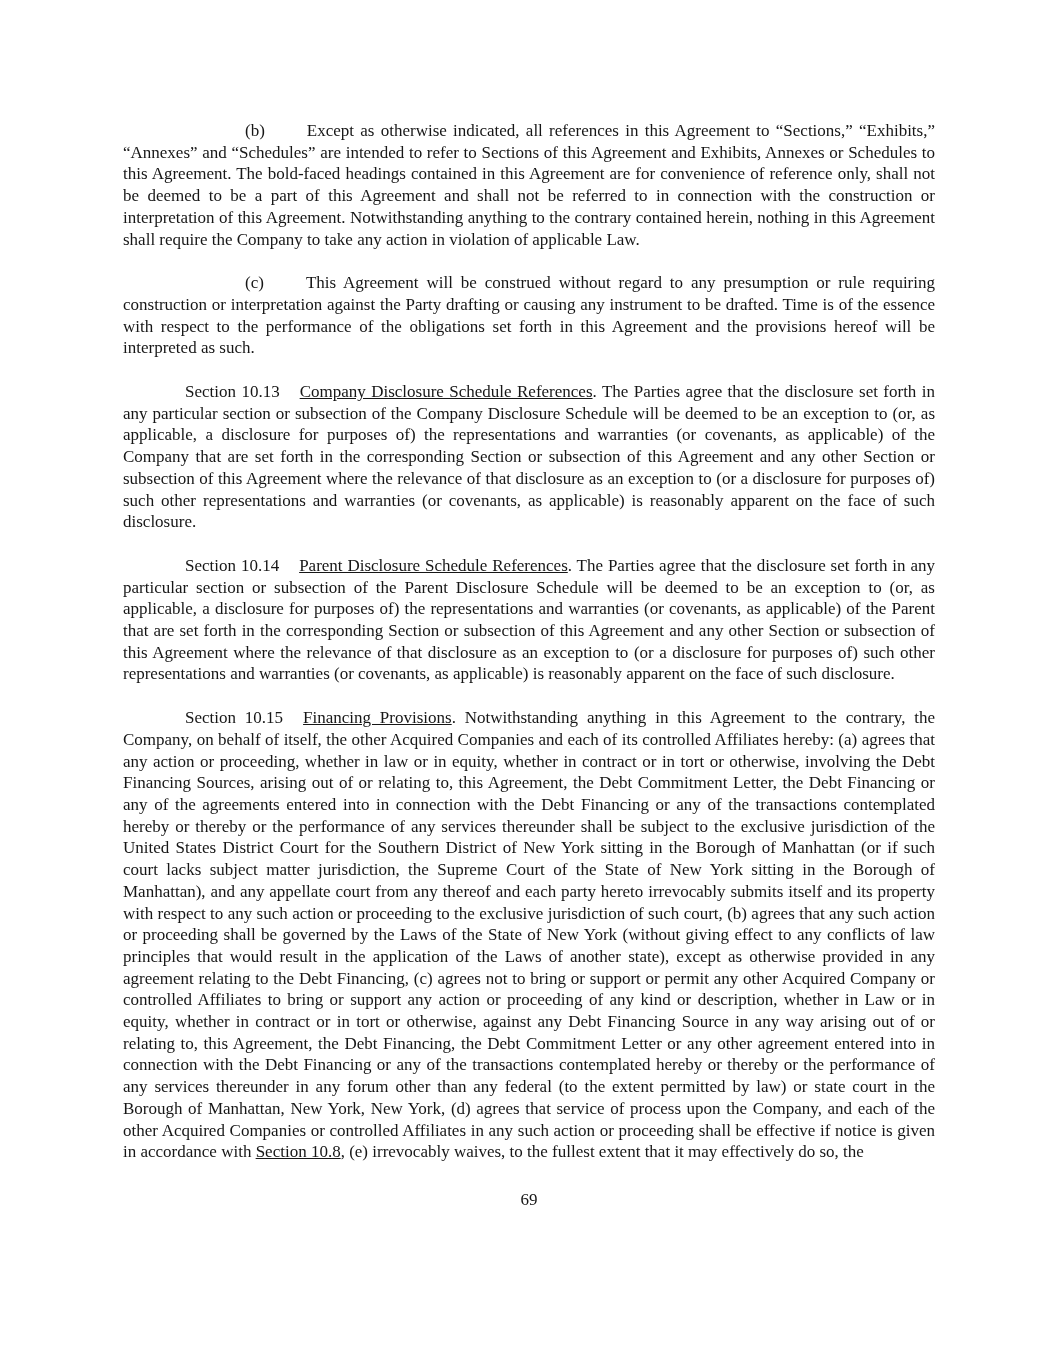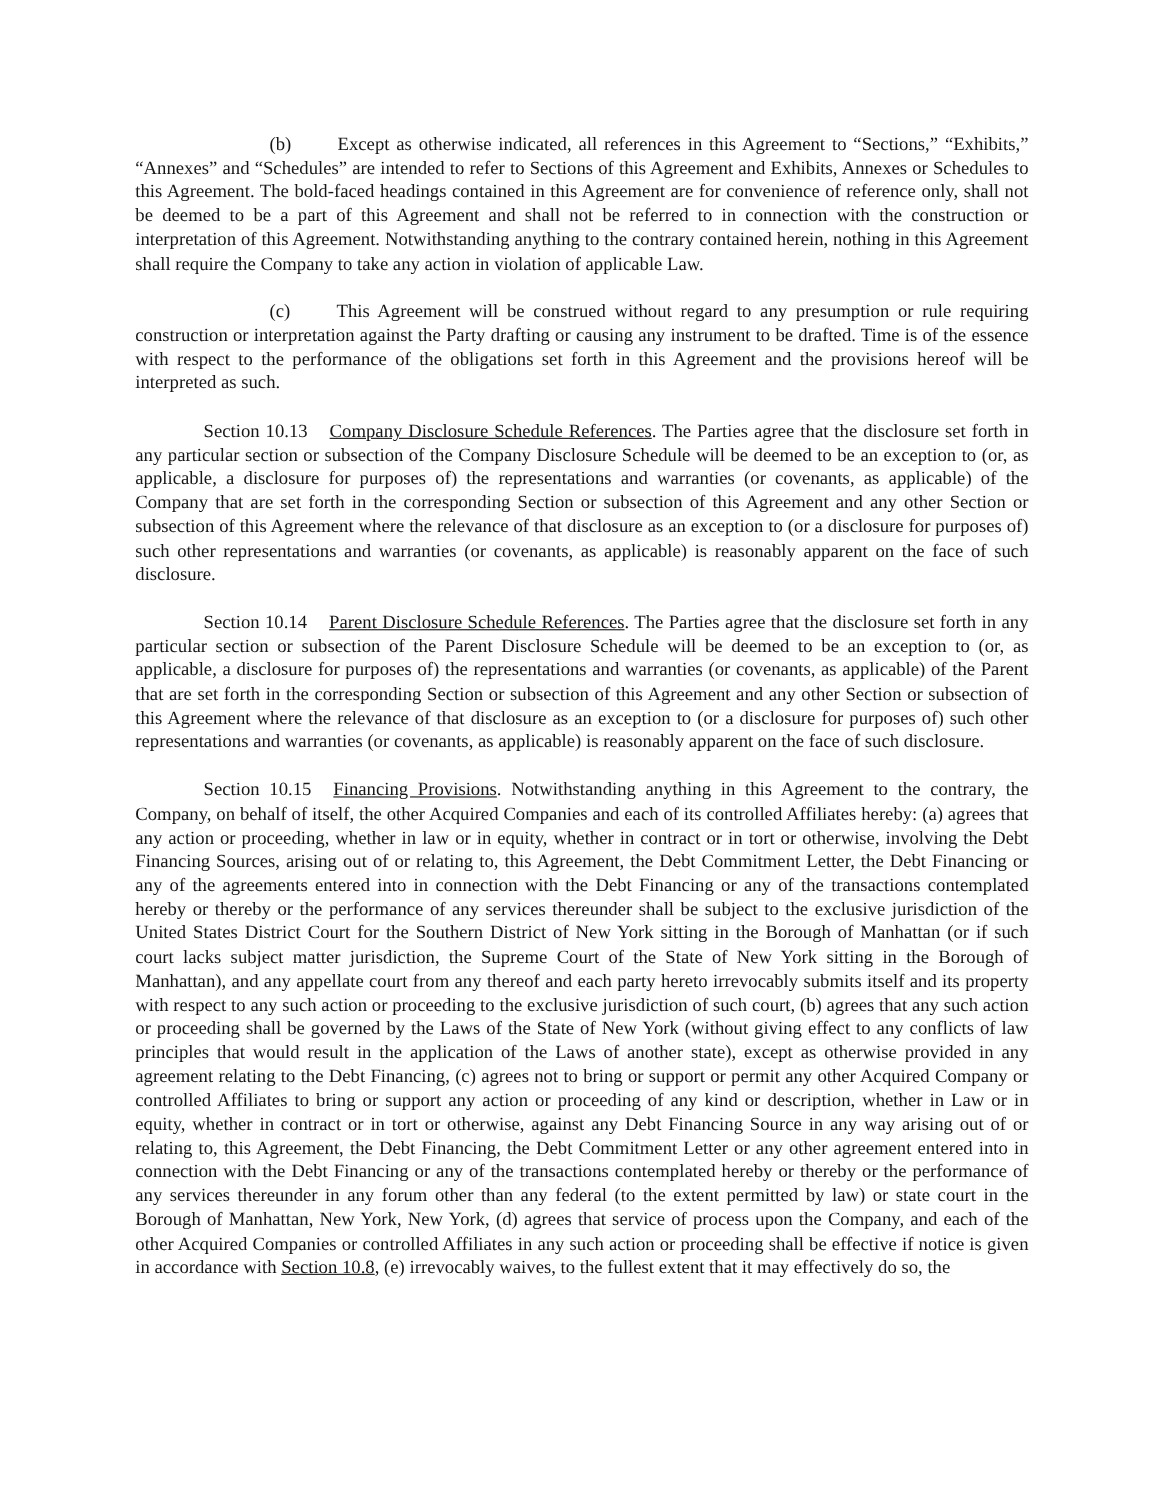--- a/index.html
+++ b/index.html
@@ -54,13 +54,14 @@
   <p class="para p-item"><span>(b)</span><span class="tab"></span><span>Except as otherwise indicated, all references in this Agreement to “Sections,” “Exhibits,” “Annexes” and “Schedules” are intended to refer to Sections of this Agreement and Exhibits, Annexes or Schedules to this Agreement. The bold-faced headings contained in this Agreement are for convenience of reference only, shall not be deemed to be a part of this Agreement and shall not be referred to in connection with the construction or interpretation of this Agreement. Notwithstanding anything to the contrary contained herein, nothing in this Agreement shall require the Company to take any action in violation of applicable Law.</span></p>
 
   <p class="para p-item"><span>(c)</span><span class="tab"></span><span>This Agreement will be construed without regard to any presumption or rule requiring construction or interpretation against the Party drafting or causing any instrument to be drafted. Time is of the essence with respect to the performance of the obligations set forth in this Agreement and the provisions hereof will be interpreted as such.</span></p>
 
   <p class="para p-section"><span>Section 10.13</span><span class="tab"></span><span class="u">Company Disclosure Schedule References</span><span>. The Parties agree that the disclosure set forth in any particular section or subsection of the Company Disclosure Schedule will be deemed to be an exception to (or, as applicable, a disclosure for purposes of) the representations and warranties (or covenants, as applicable) of the Company that are set forth in the corresponding Section or subsection of this Agreement and any other Section or subsection of this Agreement where the relevance of that disclosure as an exception to (or a disclosure for purposes of) such other representations and warranties (or covenants, as applicable) is reasonably apparent on the face of such disclosure.</span></p>
 
   <p class="para p-section"><span>Section 10.14</span><span class="tab"></span><span class="u">Parent Disclosure Schedule References</span><span>. The Parties agree that the disclosure set forth in any particular section or subsection of the Parent Disclosure Schedule will be deemed to be an exception to (or, as applicable, a disclosure for purposes of) the representations and warranties (or covenants, as applicable) of the Parent that are set forth in the corresponding Section or subsection of this Agreement and any other Section or subsection of this Agreement where the relevance of that disclosure as an exception to (or a disclosure for purposes of) such other representations and warranties (or covenants, as applicable) is reasonably apparent on the face of such disclosure.</span></p>
 
   <p class="para p-section"><span>Section 10.15</span><span class="tab"></span><span class="u">Financing Provisions</span><span>. Notwithstanding anything in this Agreement to the contrary, the Company, on behalf of itself, the other Acquired Companies and each of its controlled Affiliates hereby: (a) agrees that any action or proceeding, whether in law or in equity, whether in contract or in tort or otherwise, involving the Debt Financing Sources, arising out of or relating to, this Agreement, the Debt Commitment Letter, the Debt Financing or any of the agreements entered into in connection with the Debt Financing or any of the transactions contemplated hereby or thereby or the performance of any services thereunder shall be subject to the exclusive jurisdiction of the United States District Court for the Southern District of New York sitting in the Borough of Manhattan (or if such court lacks subject matter jurisdiction, the Supreme Court of the State of New York sitting in the Borough of Manhattan), and any appellate court from any thereof and each party hereto irrevocably submits itself and its property with respect to any such action or proceeding to the exclusive jurisdiction of such court, (b) agrees that any such action or proceeding shall be governed by the Laws of the State of New York (without giving effect to any conflicts of law principles that would result in the application of the Laws of another state), except as otherwise provided in any agreement relating to the Debt Financing, (c) agrees not to bring or support or permit any other Acquired Company or controlled Affiliates to bring or support any action or proceeding of any kind or description, whether in Law or in equity, whether in contract or in tort or otherwise, against any Debt Financing Source in any way arising out of or relating to, this Agreement, the Debt Financing, the Debt Commitment Letter or any other agreement entered into in connection with the Debt Financing or any of the transactions contemplated hereby or thereby or the performance of any services thereunder in any forum other than any federal (to the extent permitted by law) or state court in the Borough of Manhattan, New York, New York, (d) agrees that service of process upon the Company, and each of the other Acquired Companies or controlled Affiliates in any such action or proceeding shall be effective if notice is given in accordance with </span><span class="u">Section 10.8</span><span>, (e) irrevocably waives, to the fullest extent that it may effectively do so, the</span></p>
 
+  <div class="footer">69</div>
 </div>
 
 </body></html>

